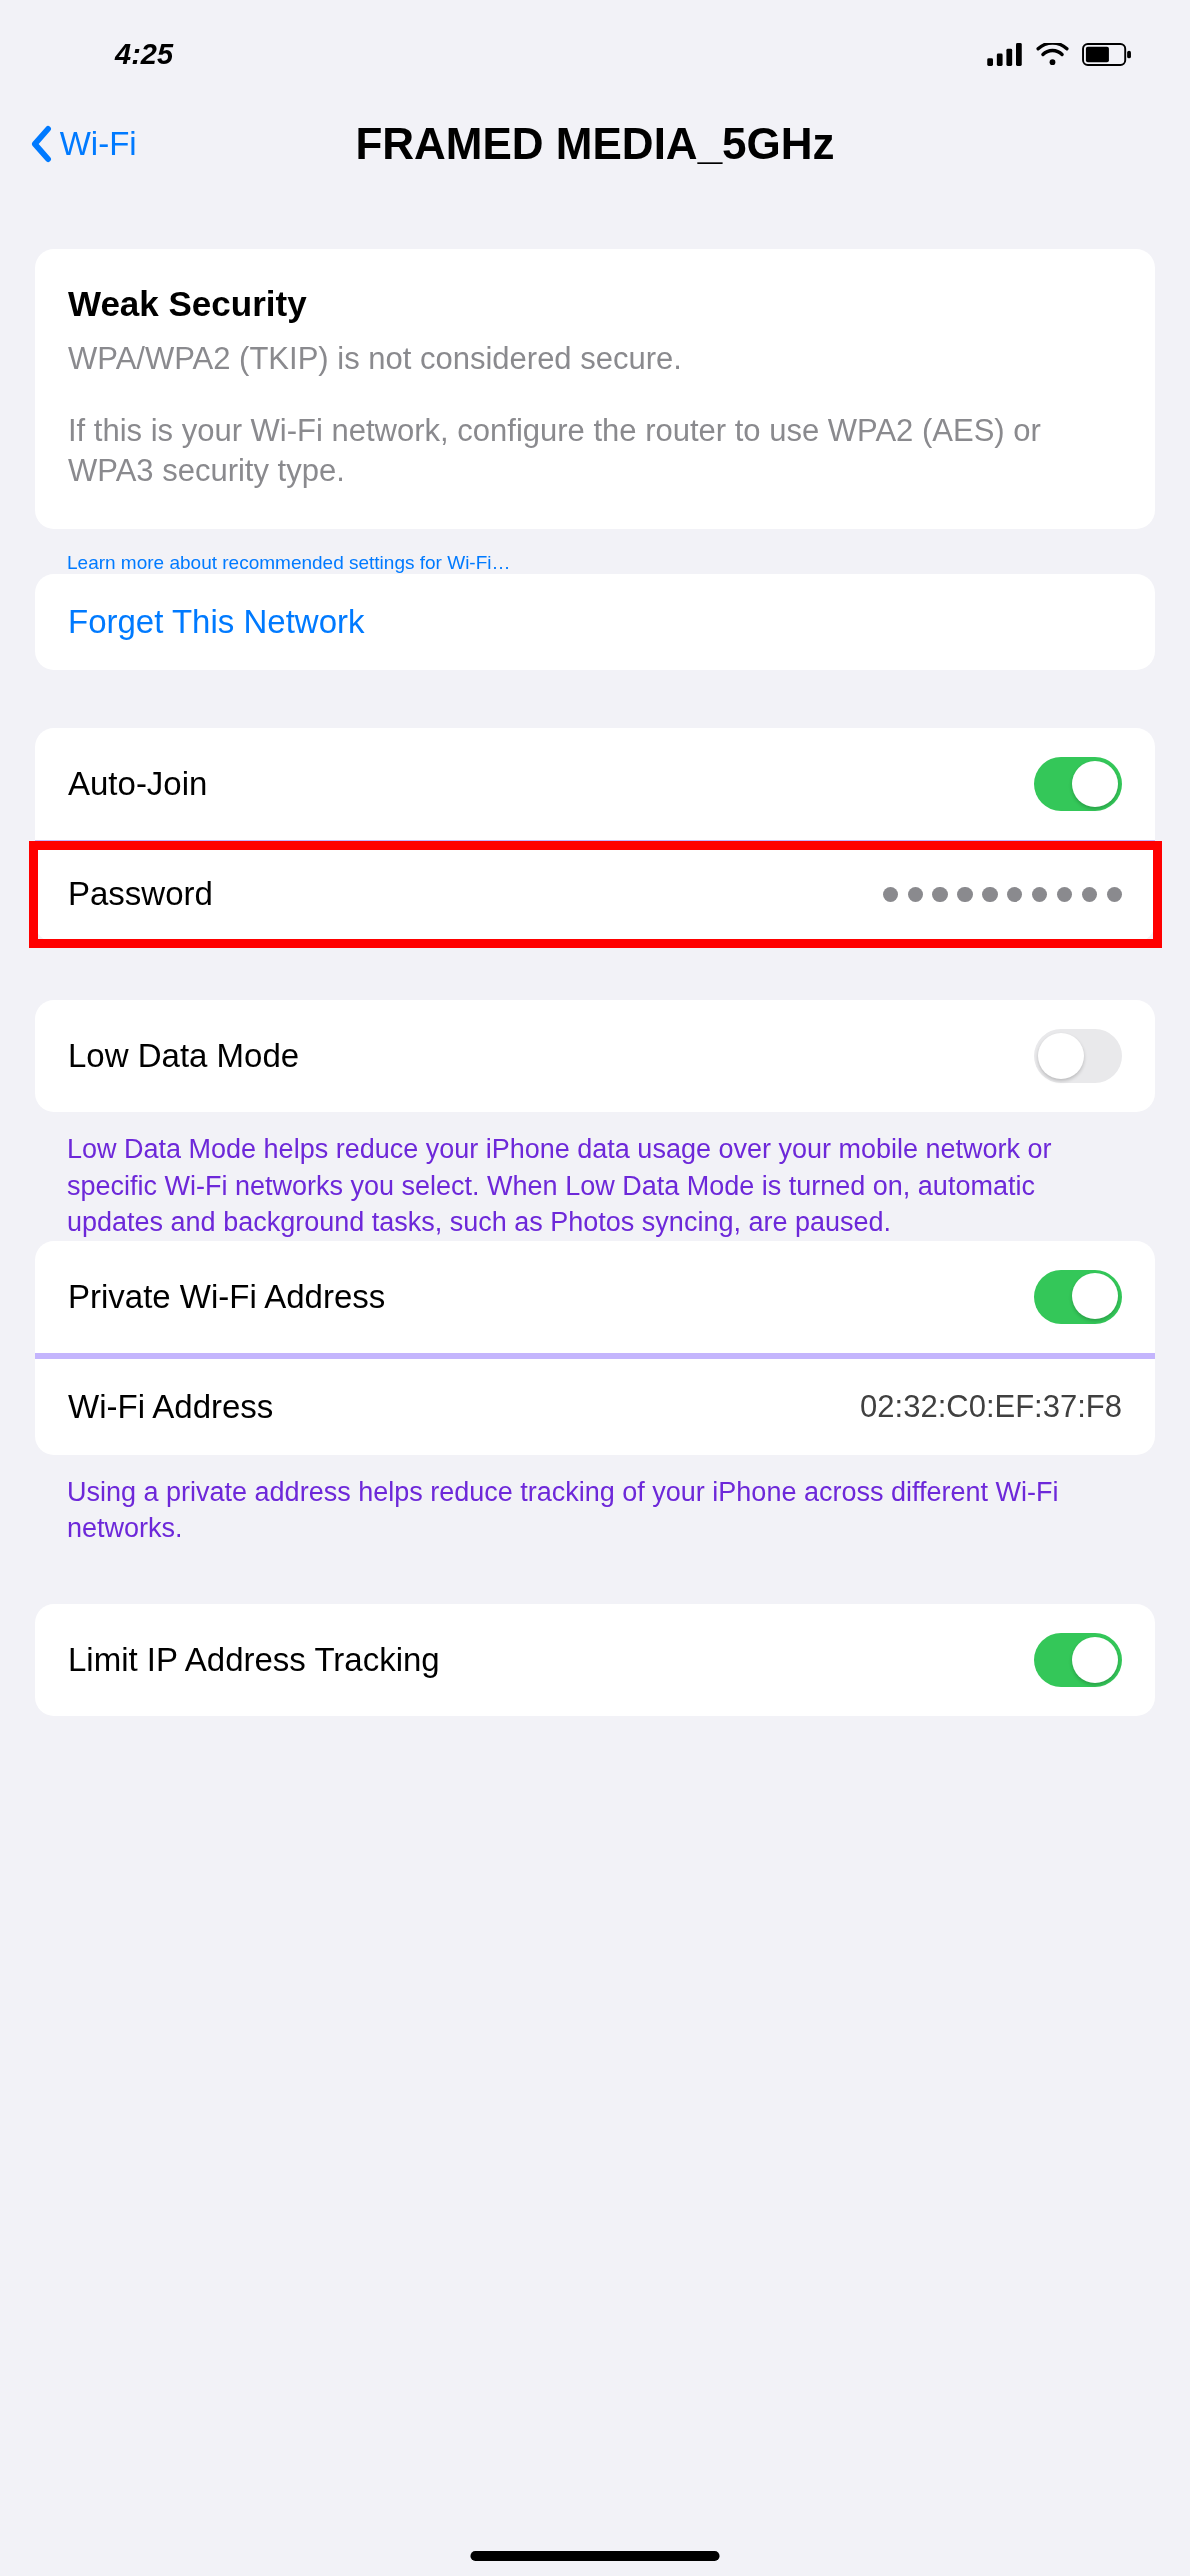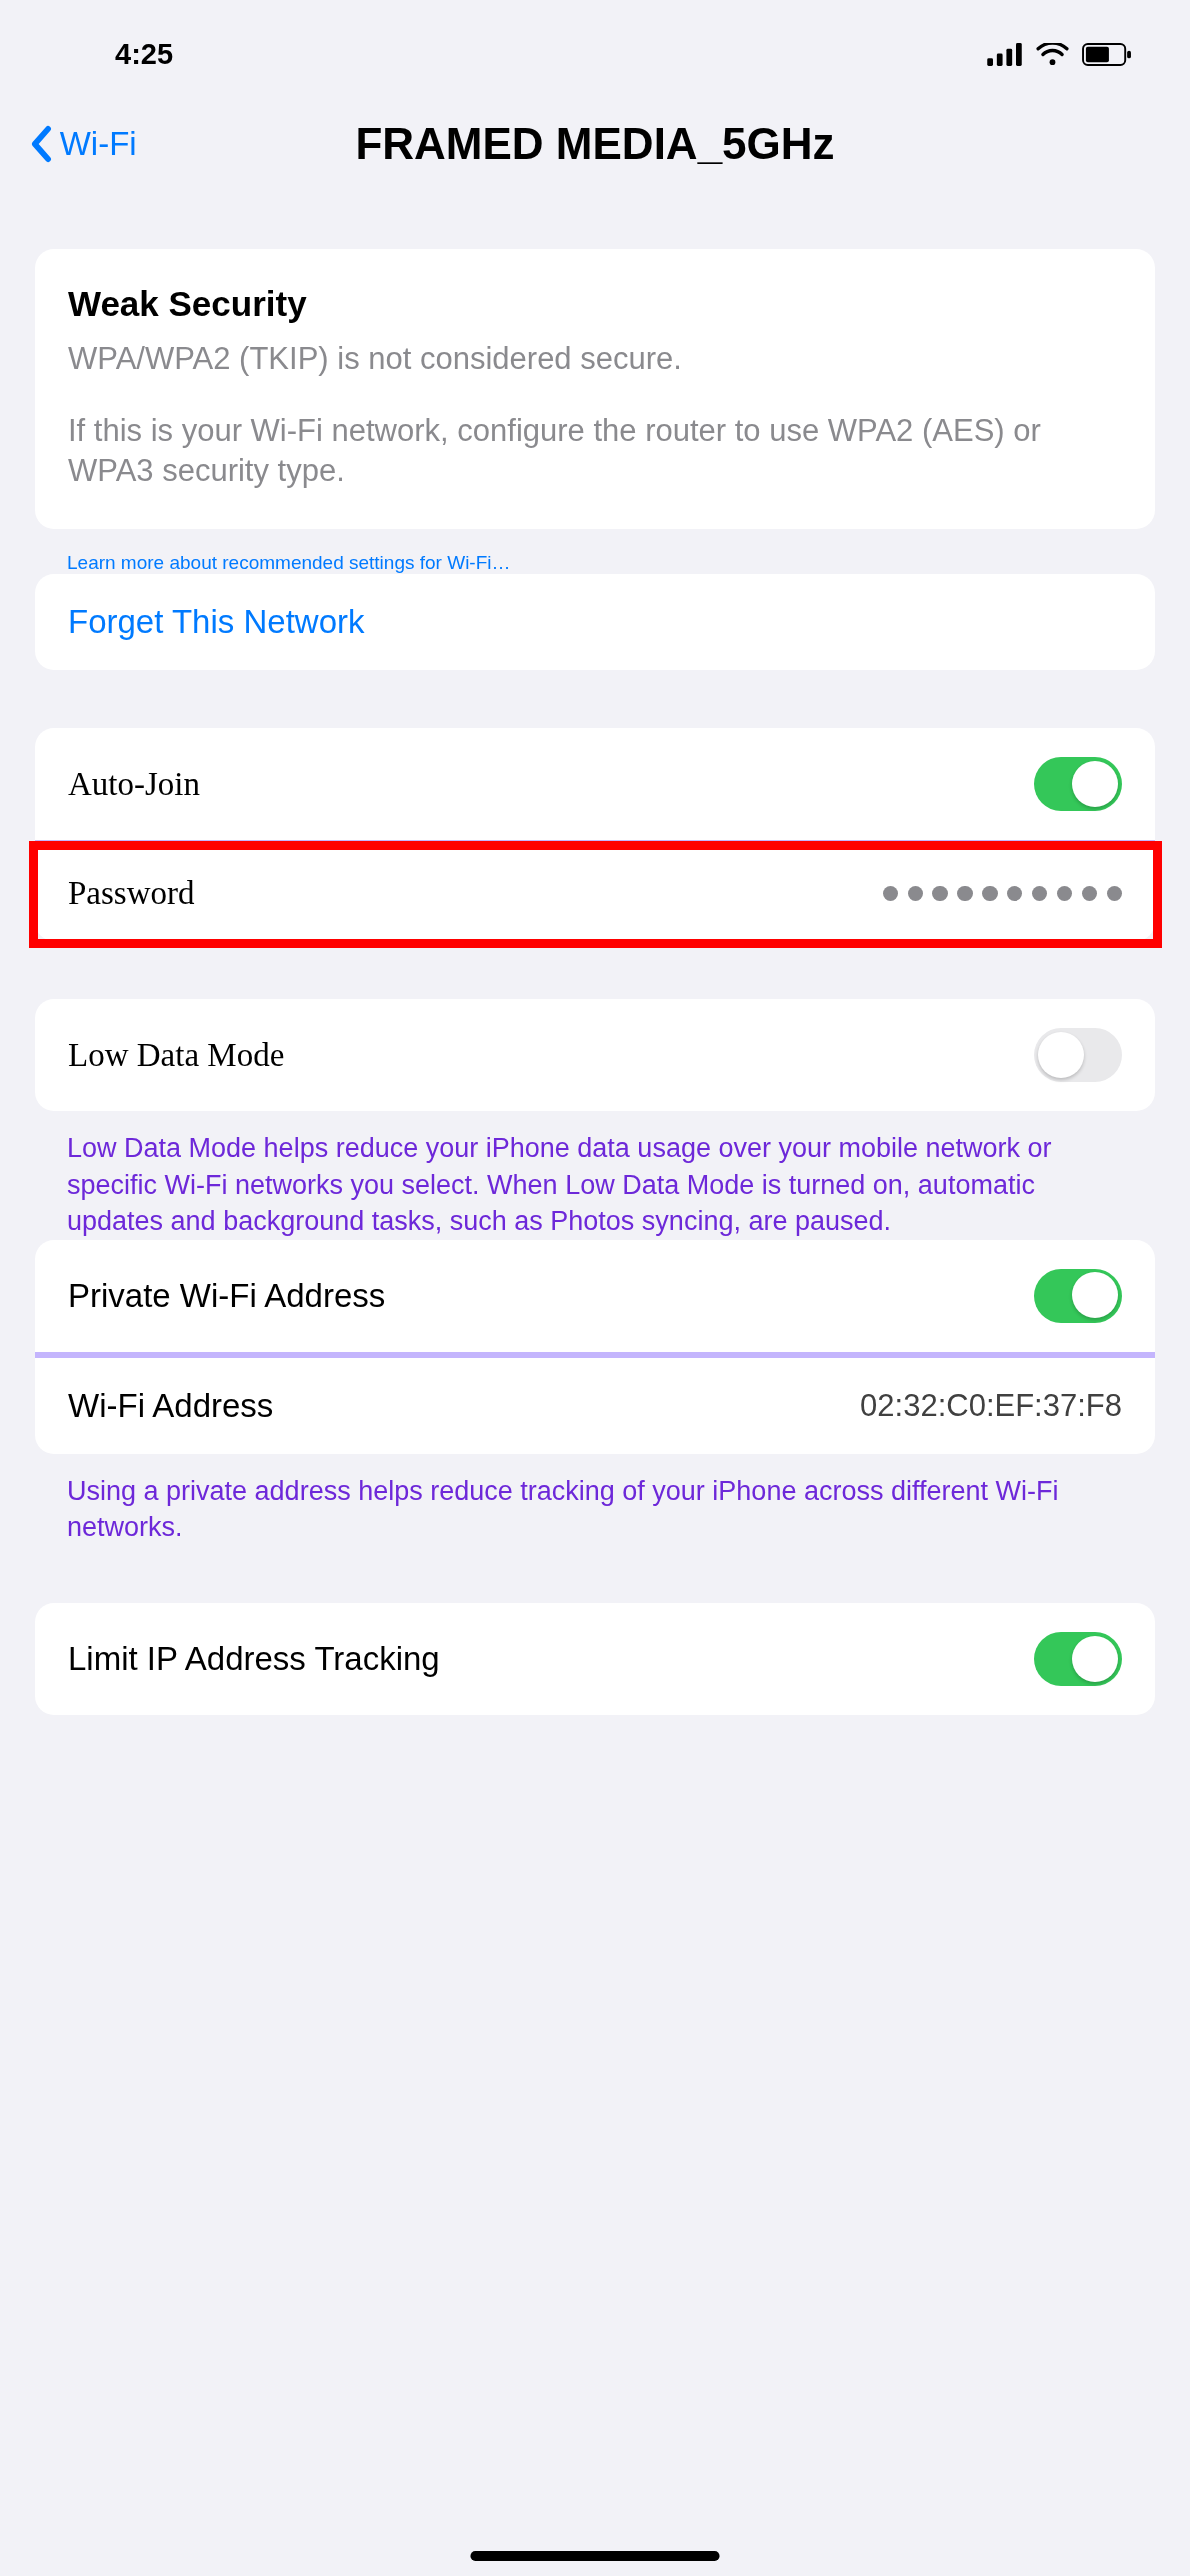--- a/index.html
+++ b/index.html
@@ -15,20 +15,21 @@
 
   
   .status-bar {
     display: flex;
     align-items: center;
     justify-content: space-between;
     padding: 23px 58px 0 115px;
     height: 86px;
     font-size: 29px;
     font-weight: 600;
+    font-style: italic;
   }
   .status-right { display: flex; align-items: center; gap: 13.4px; }
   .status-right svg { display: block; }
 
   
   .nav-bar {
     display: flex;
     align-items: center;
     height: 115px;
     position: relative;
@@ -49,21 +50,21 @@
     font-weight: 700;
   }
 
   
   .group {
     margin: 0 35px;
     background: #fff;
     border-radius: 19px;
     overflow: hidden;
   }
-  .group + .group { margin-top: 58px; font-family: Liberation Serif, serif; }
+  .group + .group { margin-top: 58px; }
   .group.first { margin-top: 58px; }
 
   .row {
     display: flex;
     align-items: center;
     justify-content: space-between;
     padding: 29px 33px;
     min-height: 75px;
     font-size: 33px;
   }

